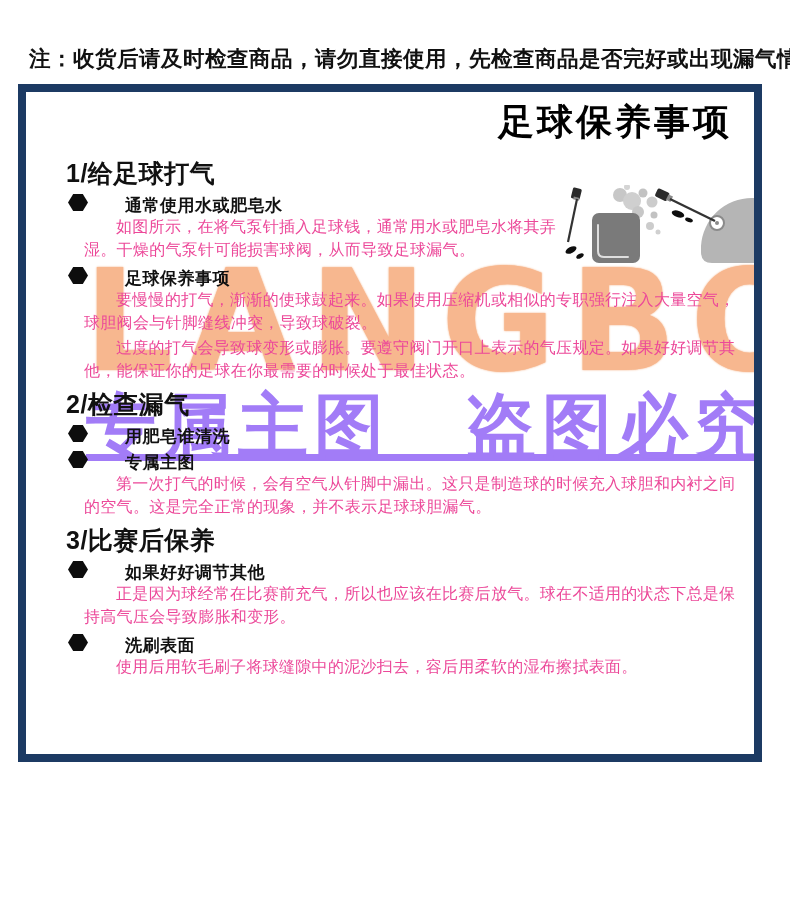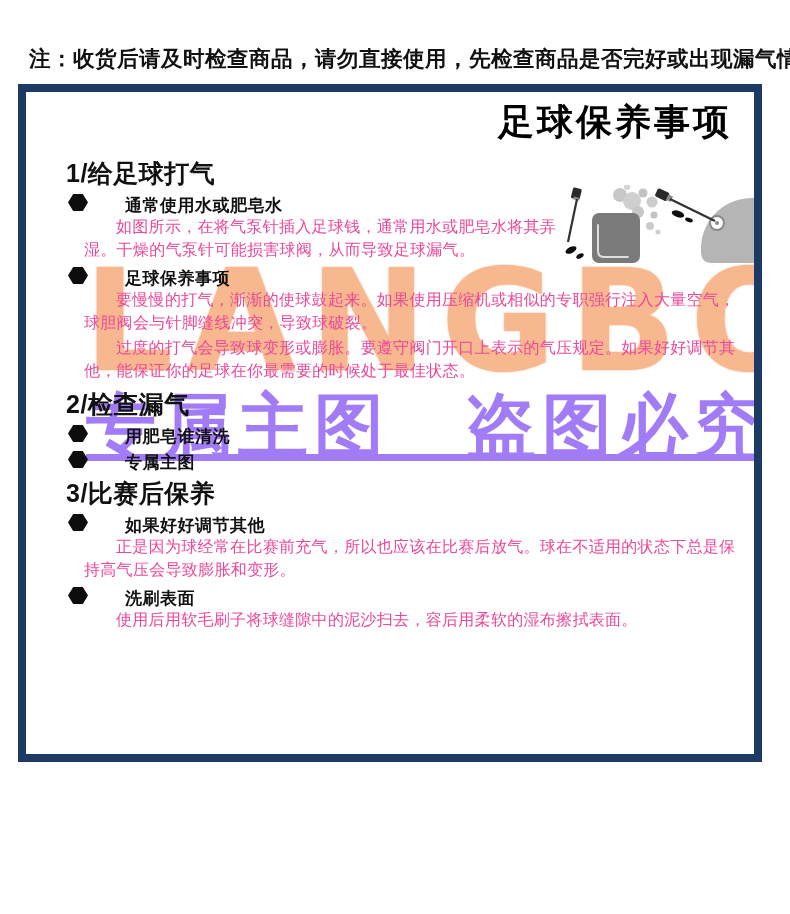--- a/index.html
+++ b/index.html
@@ -156,20 +156,21 @@
 
       <div class="item-label-row">
         <span class="hex"></span>
         <span class="item-label">用肥皂谁清洗</span>
       </div>
 
       <div class="item-label-row">
         <span class="hex"></span>
         <span class="item-label">专属主图</span>
       </div>
+      <p class="item-para">第一次打气的时候，会有空气从针脚中漏出。这只是制造球的时候充入球胆和内衬之间的空气。这是完全正常的现象，并不表示足球球胆漏气。</p>
 
       <div class="sec-heading">3/比赛后保养</div>
 
       <div class="item-label-row">
         <span class="hex"></span>
         <span class="item-label">如果好好调节其他</span>
       </div>
       <p class="item-para">正是因为球经常在比赛前充气，所以也应该在比赛后放气。球在不适用的状态下总是保持高气压会导致膨胀和变形。</p>
 
       <div class="item-label-row">

